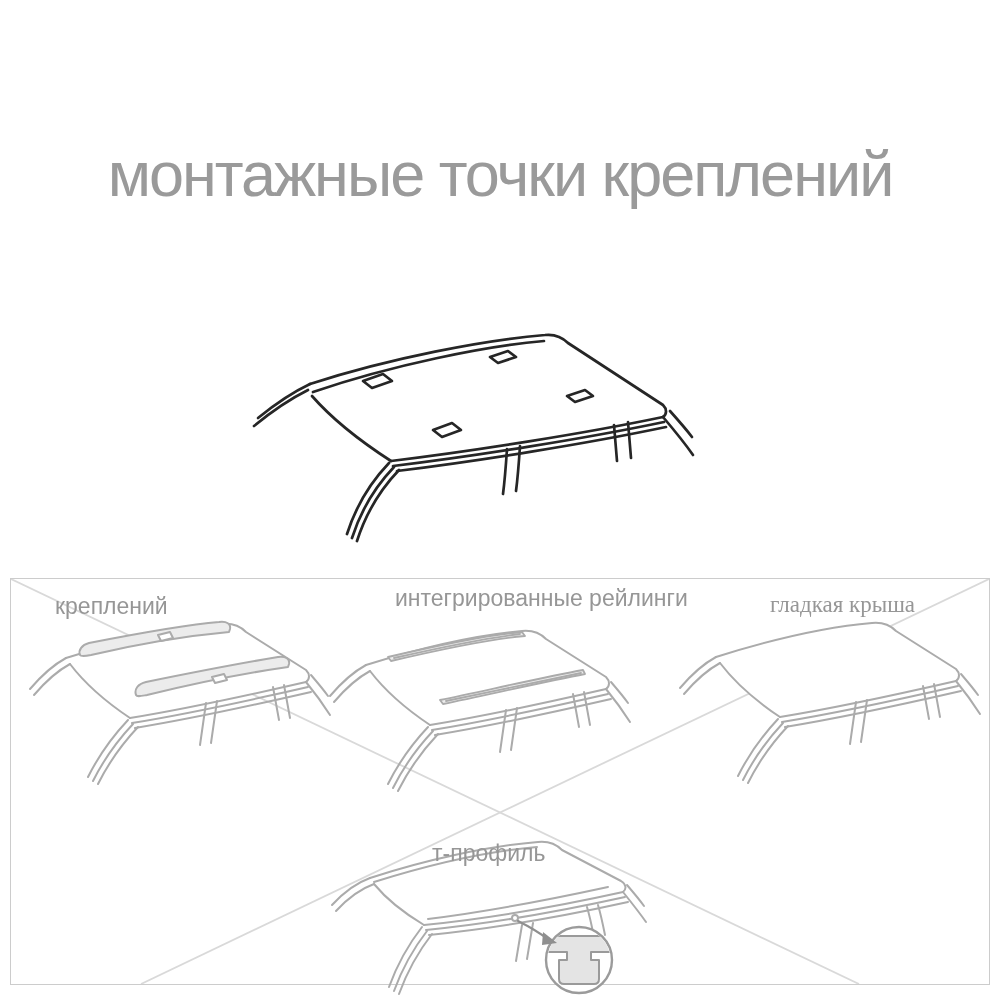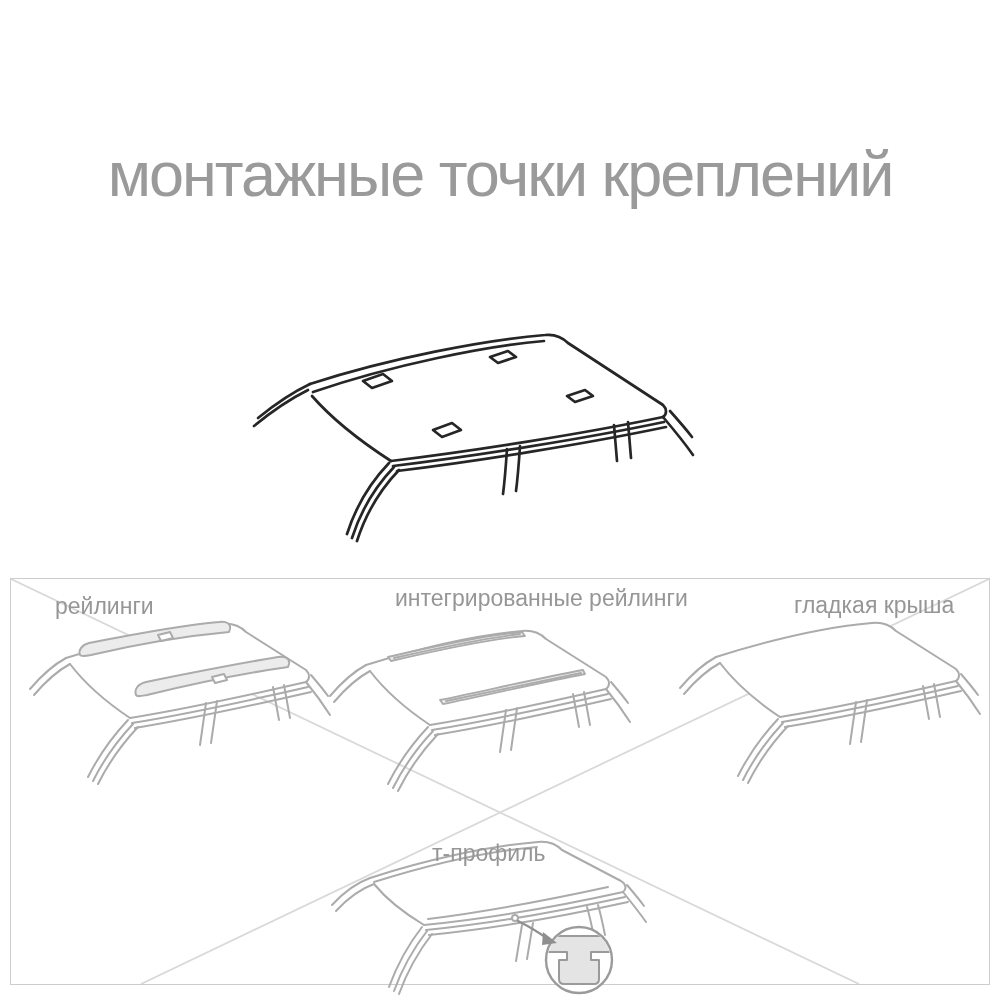--- a/index.html
+++ b/index.html
@@ -21,21 +21,21 @@
   }
   .panel svg{position:absolute;left:0;top:0;}
   .label{
     position:absolute;
     font-size:23px;line-height:26px;
     color:var(--label,#969696);
     white-space:nowrap;
   }
   .lbl-railings{left:55px;top:593px;}
   .lbl-integrated{left:355px;top:585px;margin-left:40px;}
-  .lbl-smooth{left:794px;top:592px;}
+  .lbl-smooth{left:770px;top:592px;font-family:Liberation Serif, serif;}
   .lbl-tprofile{left:432px;top:811px;margin-top:29px;}
   .main-svg{position:absolute;left:230px;top:318px;}
   .sk{position:absolute;}
   .sk1{left:20px;top:613px;}
   .sk2{left:320px;top:620px;}
   .sk3{left:670px;top:612px;}
   .sk4{left:290px;top:835px;}
 </style>
 </head>
 <body>
@@ -151,18 +151,18 @@
     </g>
     <path d="M228,86 C240,92 250,98 259,105" stroke="#8f8f8f" stroke-width="2.2" fill="none" stroke-linecap="round"></path>
     <circle cx="289" cy="125" r="33" fill="#ffffff" stroke="#9b9b9b" stroke-width="2.4"></circle>
     <clipPath id="circ-clip">
         <circle cx="289" cy="125" r="31.5"></circle>
       </clipPath>
     <path clip-path="url(#circ-clip)" d="M252,101 L326,101 L326,117 L301,117 L301,125 L309,125 L309,144 Q309,149 304,149 L274,149 Q269,149 269,144 L269,125 L277,125 L277,117 L252,117 Z" fill="#e4e4e4" stroke="#9a9a9a" stroke-width="2" stroke-linejoin="round"></path>
     <path d="M267,108 L253,97 L252,110 Z" fill="#8f8f8f"></path>
   </svg>
 
-  <div class="label lbl-railings">рейлинги</div>
+  <div class="label lbl-railings">креплений</div>
   <div class="label lbl-integrated">интегрированные рейлинги</div>
   <div class="label lbl-smooth">гладкая крыша</div>
   <div class="label lbl-tprofile">т-профиль</div>
 
 </div>
 
 </body></html>

